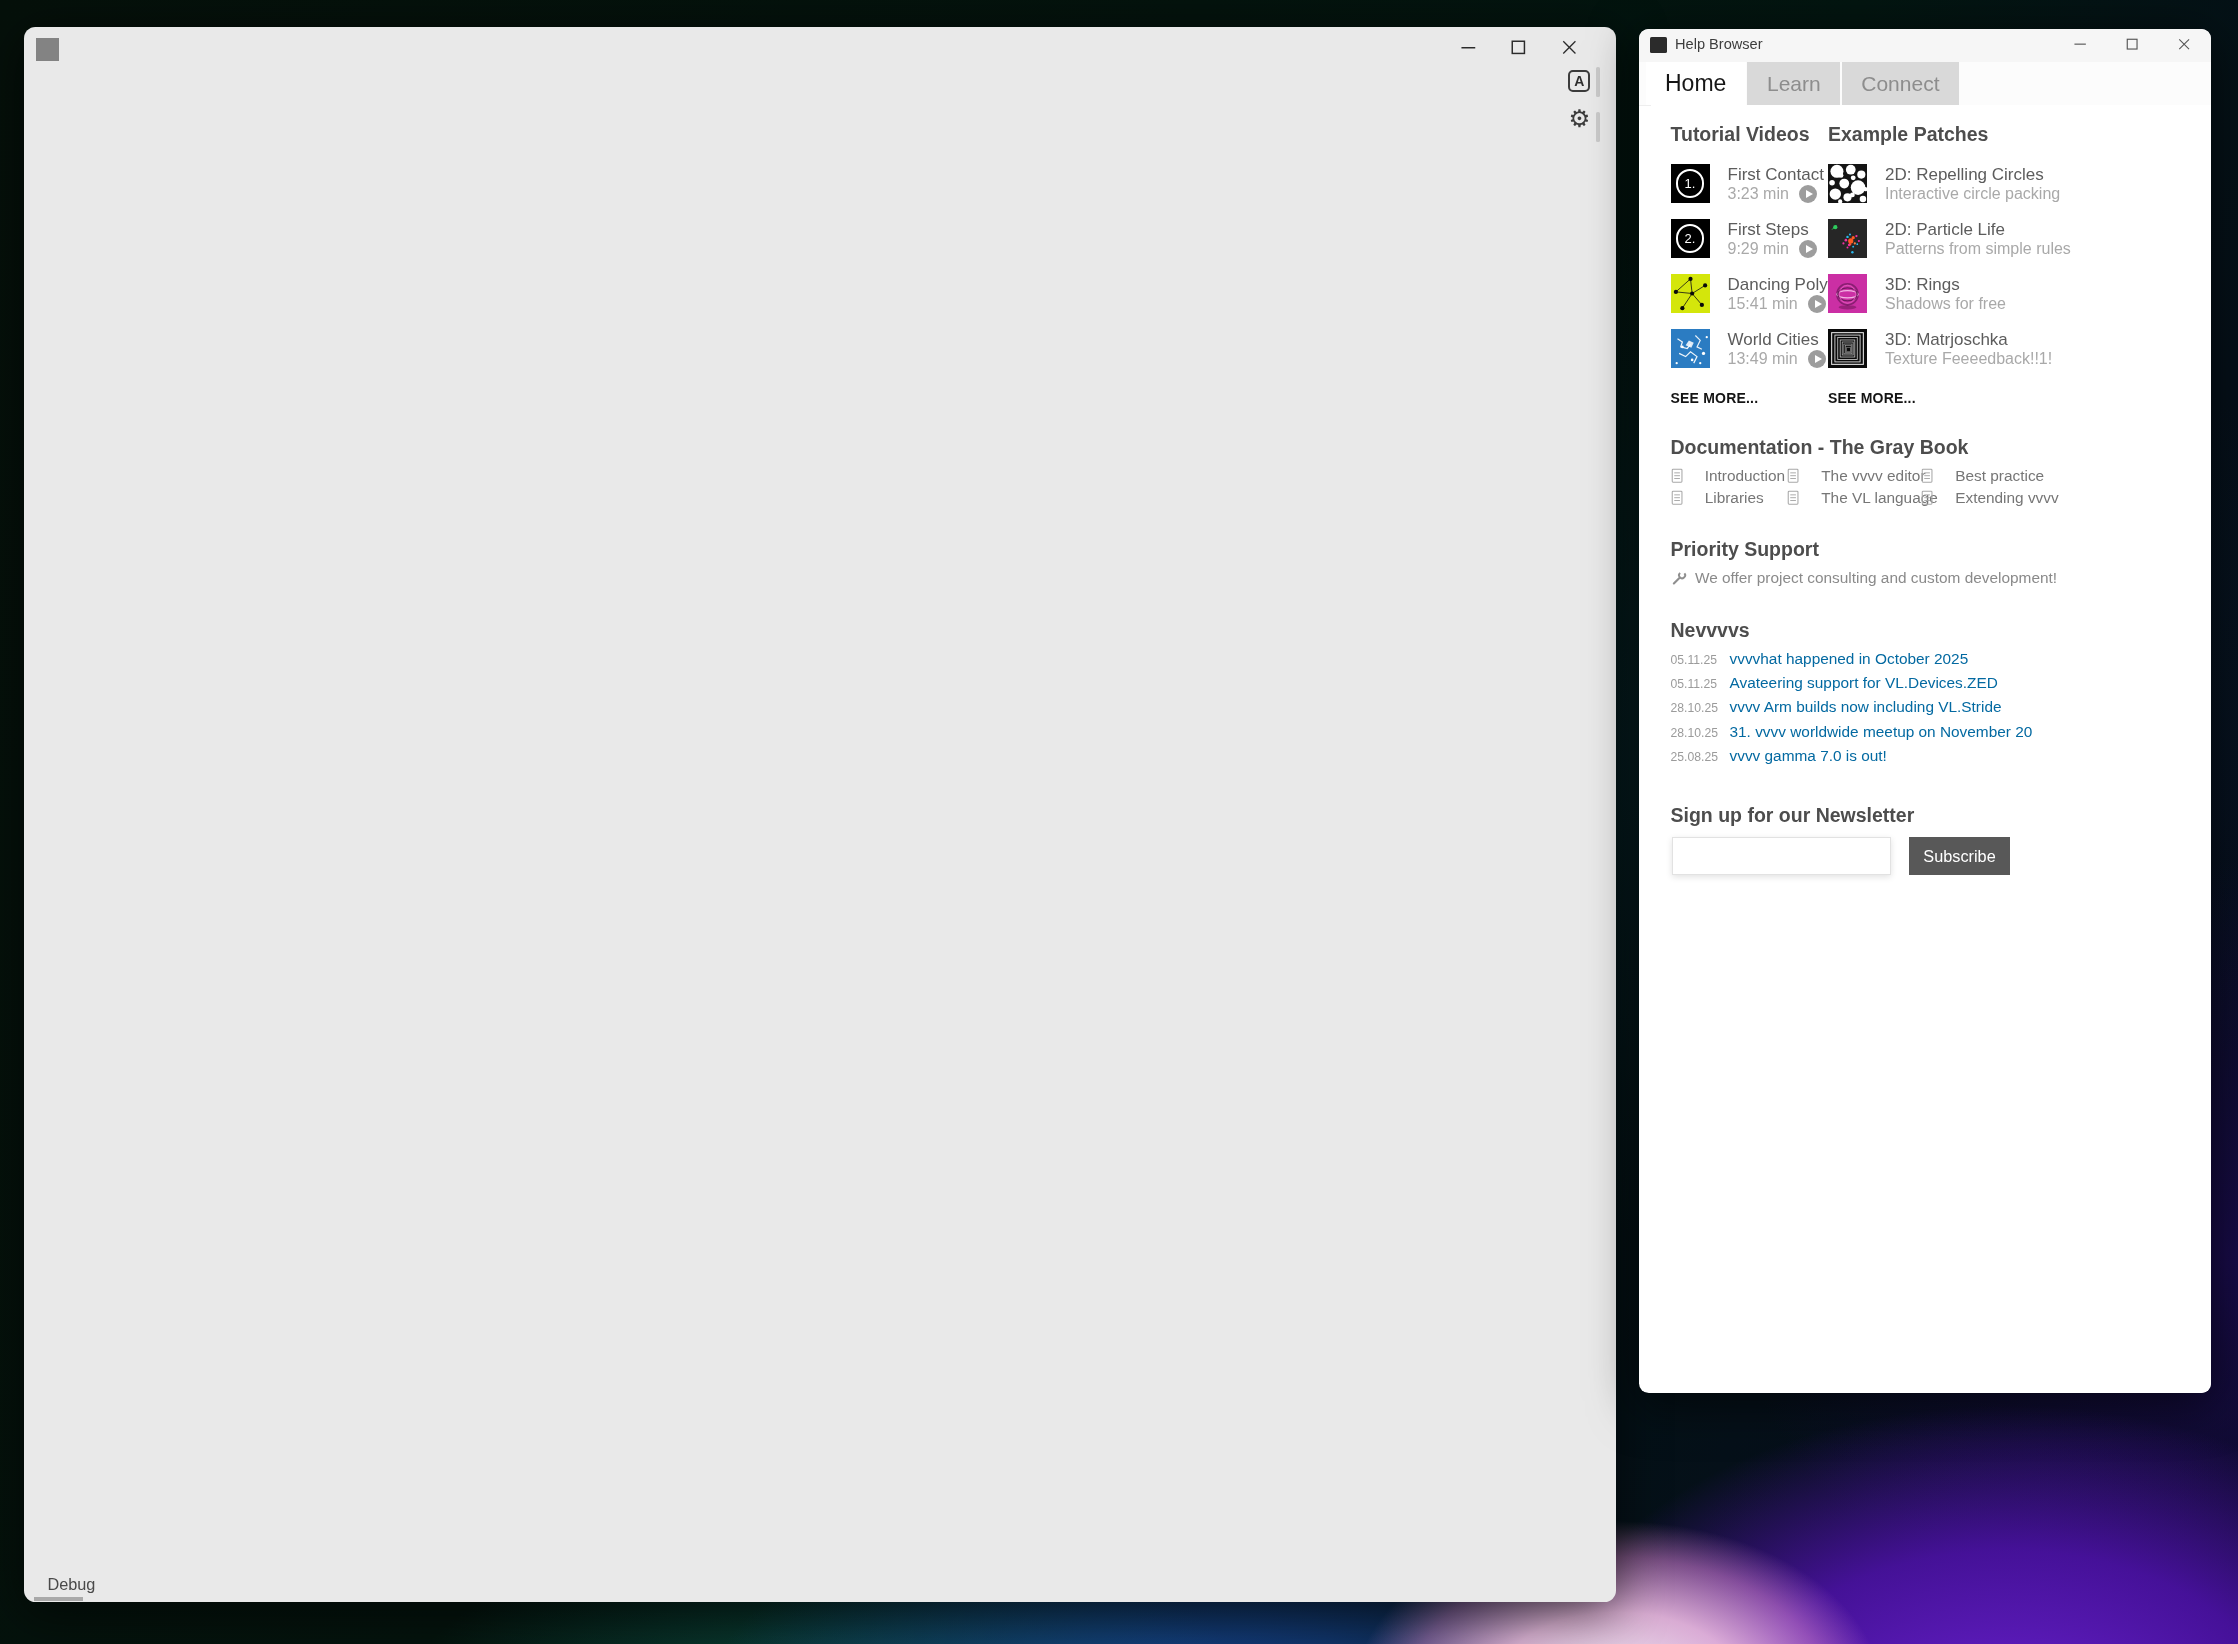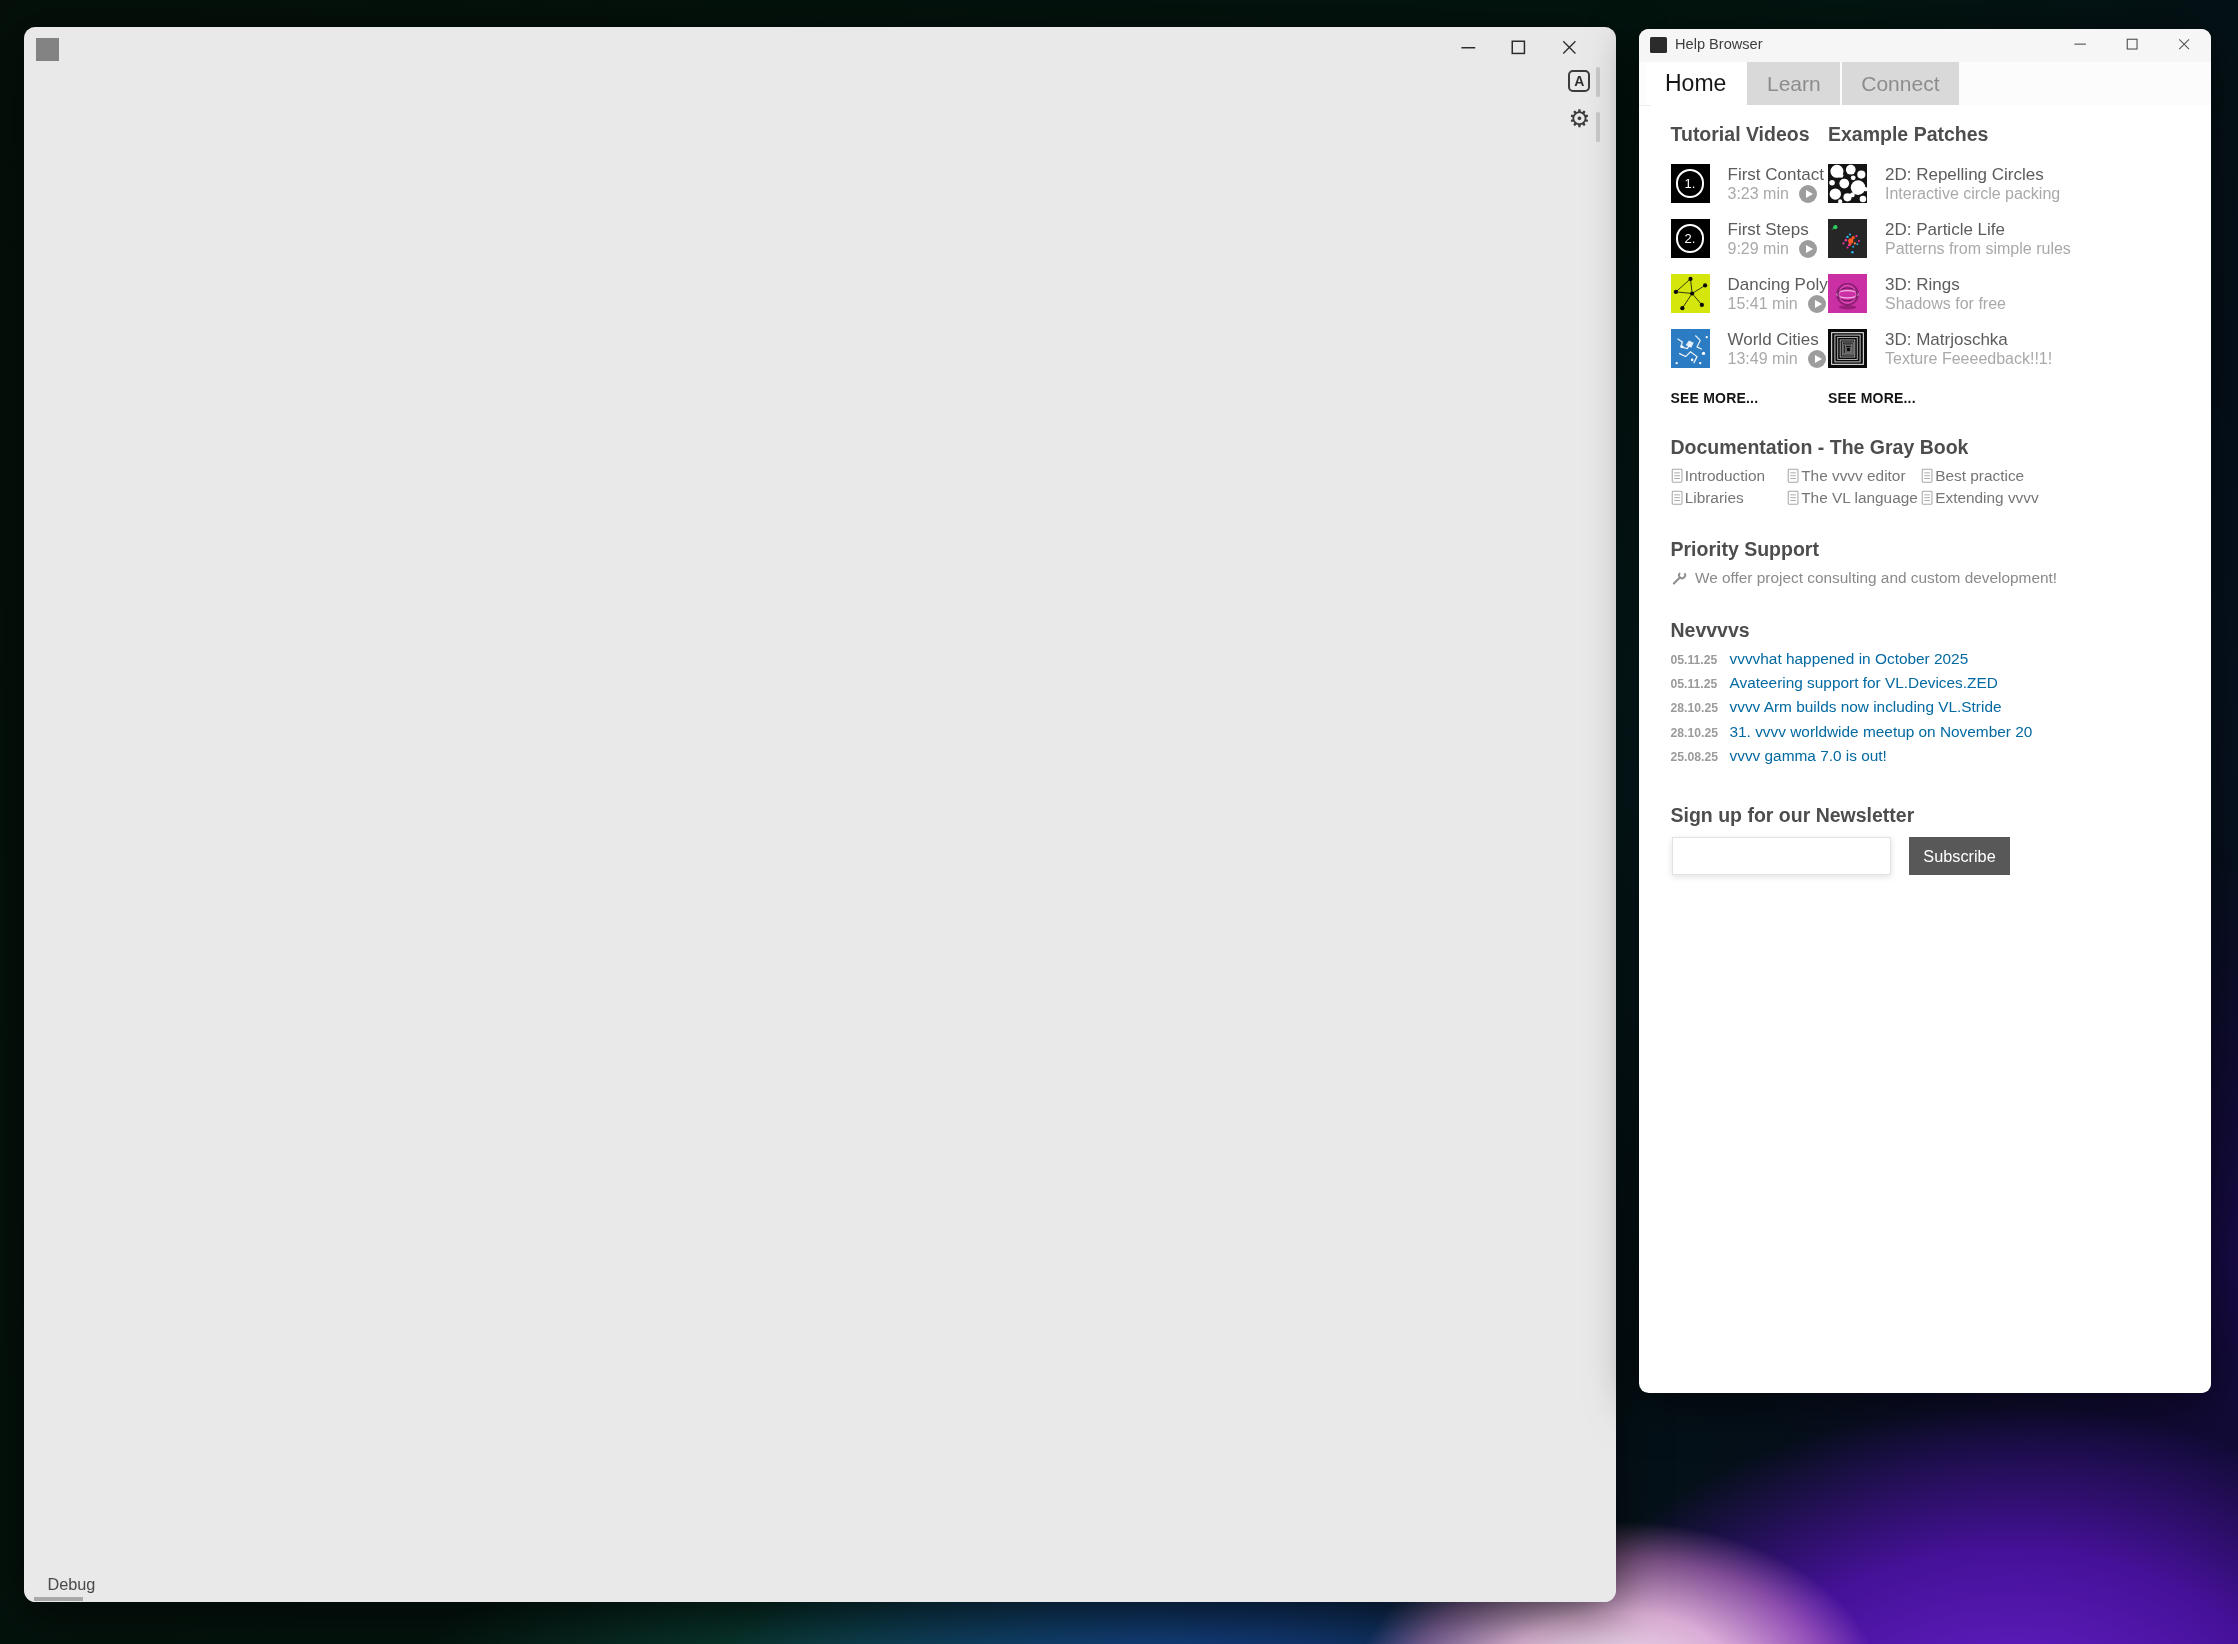--- a/index.html
+++ b/index.html
@@ -68,26 +68,26 @@
   .thumb{width:39px;height:39px;flex:0 0 39px;overflow:hidden;}
   .thumb-num{background:#000;display:flex;align-items:center;justify-content:center;}
   .num-circle{width:28.5px;height:28.5px;border:2px solid #fff;border-radius:50%;color:#fff;font-size:13px;display:flex;align-items:center;justify-content:center;}
   .vmeta{display:flex;flex-direction:column;justify-content:space-between;padding:0.8px 0;}
   .vtitle{font-size:17px;color:#5c5c5c;white-space:nowrap;}
   .vsub{font-size:16px;color:#a9a9a9;display:flex;align-items:center;gap:9.8px;white-space:nowrap;}
   .play{width:18.7px;height:18.7px;border-radius:50%;background:#9d9d9d;position:relative;flex:0 0 18.7px;}
   .play::after{content:"";position:absolute;left:7.3px;top:4.9px;border-left:7.3px solid #fff;border-top:4.5px solid transparent;border-bottom:4.5px solid transparent;}
   .see-more{position:absolute;font-size:14px;font-weight:700;color:#141414;letter-spacing:0.2px;white-space:nowrap;}
   
-  .doc-item{position:absolute;display:flex;align-items:center;gap:2px;font-size:15.4px;color:#767676;white-space:nowrap;}
+  .doc-item{position:absolute;display:flex;align-items:center;gap:22px;font-size:15.4px;color:#767676;white-space:nowrap;}
   
   .support-line{position:absolute;display:flex;align-items:center;gap:8.1px;font-size:15.4px;color:#8a8a8a;white-space:nowrap;}
   
   .news-row{position:absolute;display:flex;align-items:baseline;}
-  .news-date{width:59px;flex:0 0 59px;font-size:12.2px;color:#9b9b9b;font-weight:bold;}
+  .news-date{width:59px;flex:0 0 59px;font-size:12.2px;color:#9b9b9b;}
   .news-text{font-size:15.4px;color:#0369a1;white-space:nowrap;text-align:center;}
   
   .nl-input{
     position:absolute;width:219px;height:38px;border:0.8px solid #e2e2e2;background:#fff;
     box-shadow:0 1.6px 6.5px rgba(0,0,0,0.12);font-size:16.3px;padding:0 9.8px;outline:none;
   }
   .nl-btn{
     position:absolute;width:101px;height:38px;background:#585858;color:#fff;border:none;
     font-size:16.3px;font-family:"Liberation Sans",sans-serif;cursor:default;
   }

